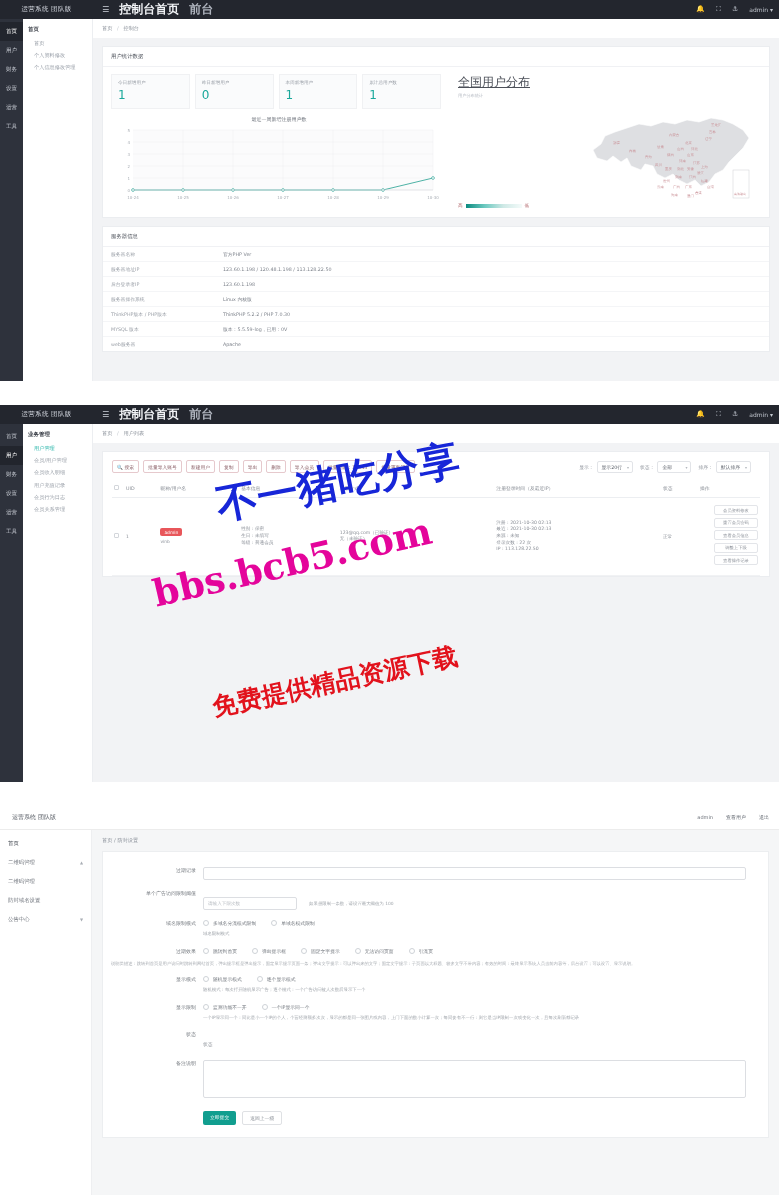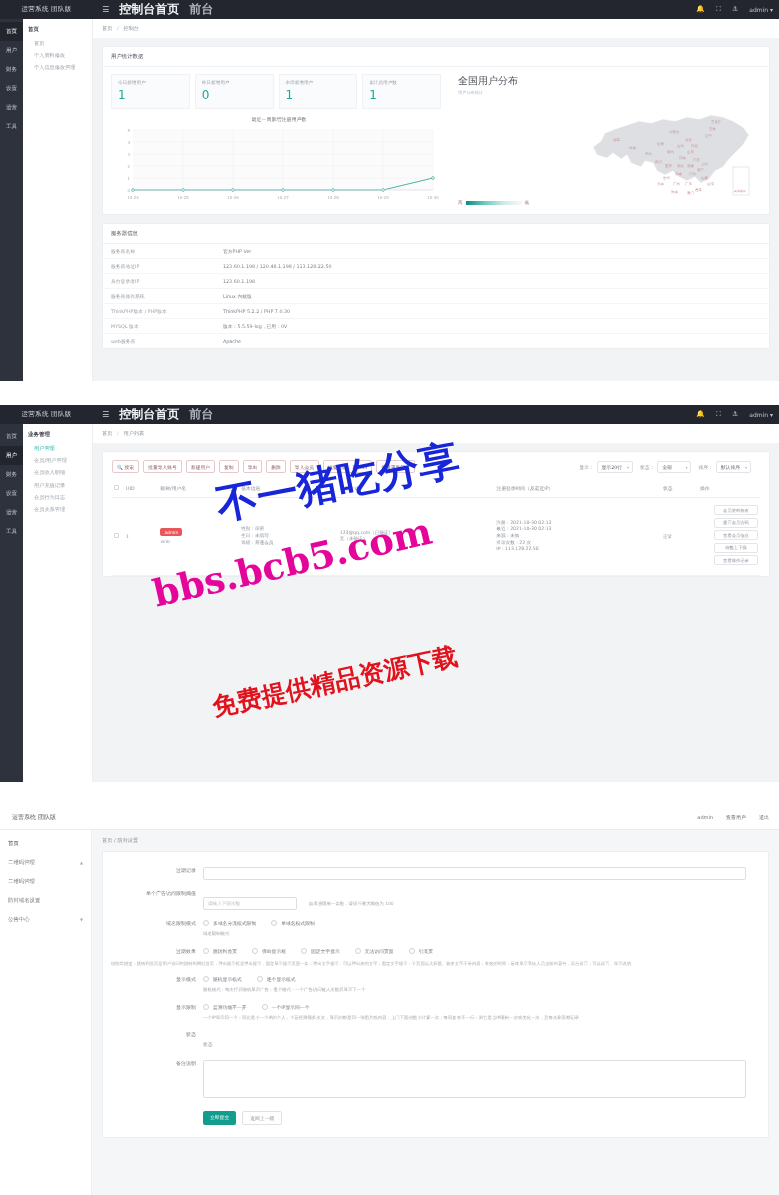--- a/index.html
+++ b/index.html
@@ -71,21 +71,21 @@
 
   
   .dash-flex { display: flex; }
   .stat-wrap { display: flex; gap: 5px; width: 330px; }
   .stat-box { flex: 1; background: #fafbfc; border: 1px solid #f0f1f3; padding: 5px 6px 7px 6px; }
   .stat-label { font-size: 4.6px; color: #9ba0a8; margin-bottom: 4px; }
   .stat-value { font-size: 12px; color: #1aa89b; line-height: 1; font-weight: normal; }
 
   
   .map-panel { flex: 1; padding-left: 11px; position: relative; }
-  .map-title { font-size: 10px; color: #4c5059; }
+  .map-title { font-size: 12px; color: #4c5059; text-decoration: underline; }
   .map-sub { font-size: 4.2px; color: #b3b8c0; margin-top: 2px; }
   .map-holder { position: relative; height: 104px; }
   .china-map { position: absolute; right: 3px; top: 2px; }
   .legend-row { display: flex; align-items: center; gap: 3px; margin-top: 1px; }
   .legend-label { font-size: 4.6px; color: #a8555a; }
   .legend-bar {
     width: 56px; height: 4px;
     background: linear-gradient(to right, #0b8b80, #6cc9c0, #cfe9e6, #f4fbfa);
   }
 

